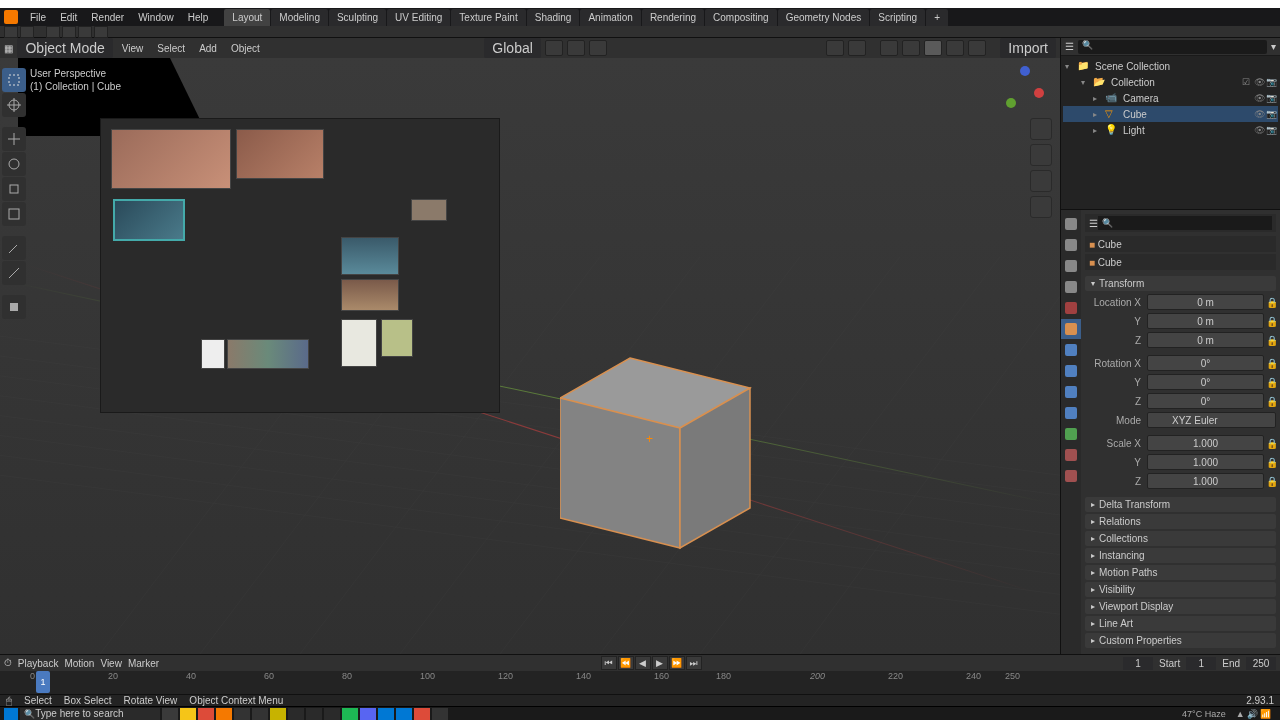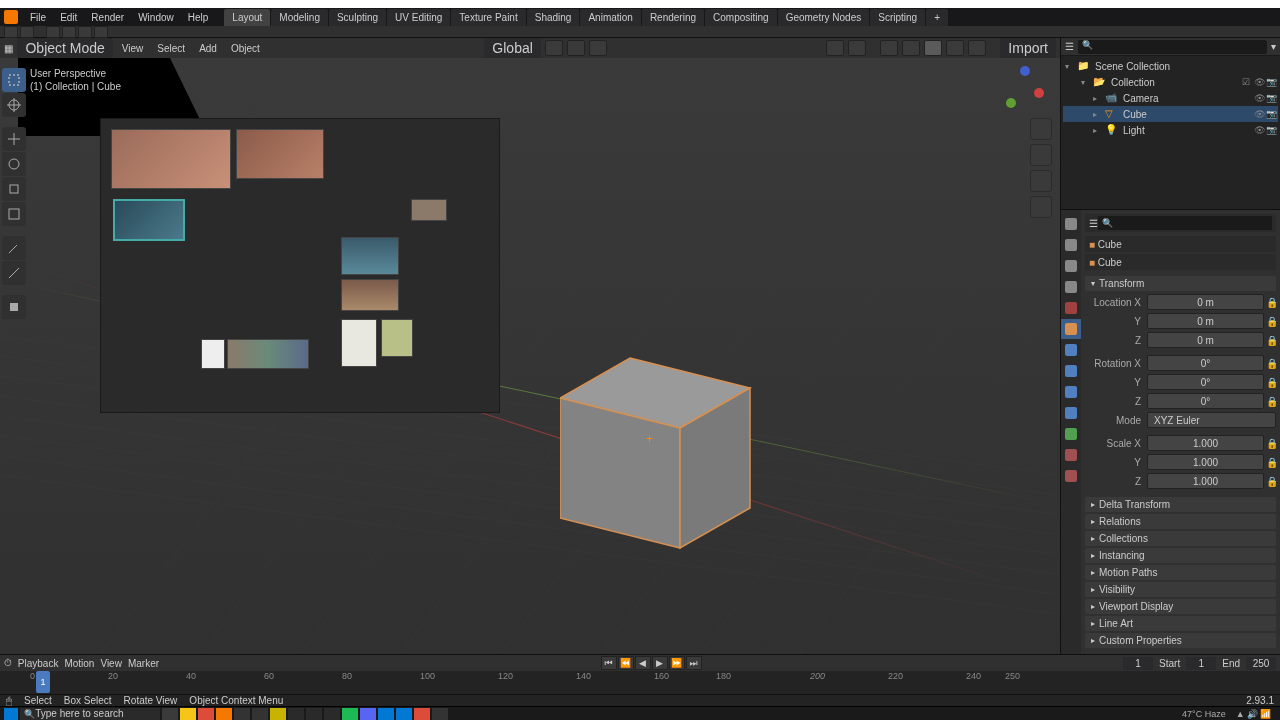--- a/index.html
+++ b/index.html
@@ -423,21 +423,21 @@
             <div class="props-val">0°</div>
             <span style="width:10px">🔒</span>
           </div>
         <div class="props-row">
             <div class="props-label">Z</div>
             <div class="props-val">0°</div>
             <span style="width:10px">🔒</span>
           </div>
         <div class="props-row">
             <div class="props-label">Mode</div>
-            <div class="props-val" style="text-align:left;padding-left:6px">XYZ Euler</div>
+            <div class="props-val" style="text-align:left;padding-left:24px">XYZ Euler</div>
           </div>
         <div style="height:4px"></div>
         <div class="props-row">
             <div class="props-label">Scale X</div>
             <div class="props-val">1.000</div>
             <span style="width:10px">🔒</span>
           </div>
         <div class="props-row">
             <div class="props-label">Y</div>
             <div class="props-val">1.000</div>

